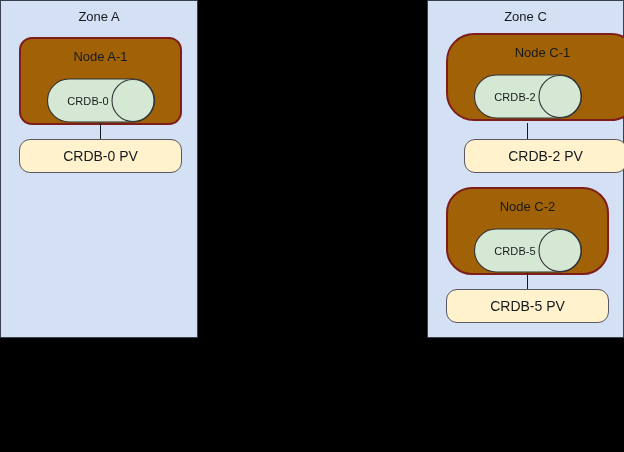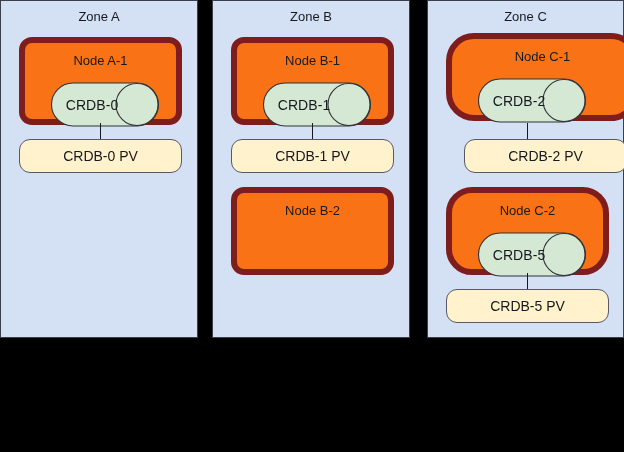--- a/index.html
+++ b/index.html
@@ -30,22 +30,22 @@
     right: 0;
     text-align: center;
     font-size: 13px;
     color: #16191d;
     line-height: 16px;
   }
 
   
   .node {
     position: absolute;
-    background: #f97316;
-    border: 6px solid #7f1d1d;
+    background: #a16207;
+    border: 2px solid #7f1d1d;
     border-radius: 13px;
     box-sizing: border-box;
   }
   .node-title {
     position: absolute;
     top: 10px;
     left: 0;
     right: 0;
     text-align: center;
     font-size: 13px;
@@ -79,21 +79,21 @@
   }
   .cyl-label {
     position: absolute;
     top: 0;
     left: 0;
     height: 100%;
     width: 76%;
     display: flex;
     align-items: center;
     justify-content: center;
-    font-size: 14px;
+    font-size: 11px;
     color: #16191d;
     letter-spacing: 0.1px;
   }
 
   
   .connector {
     position: absolute;
     width: 1px;
     background: #16191d;
   }
@@ -118,45 +118,20 @@
       </div>
     </div>
 
     <div class="connector" style="left:99px; top:122px; height:17px;"></div>
 
     <div class="pv" style="left:18px; top:138px; width:163px; height:34px;">
       <span class="pv-label">CRDB-0 PV</span>
     </div>
   </div>
 
-  <div class="zone" style="left:212px; top:0px; width:198px; height:338px;">
-    <div class="zone-title">Zone B</div>
-
-    <div class="node" style="left:18px; top:36px; width:163px; height:88px;">
-      <div class="node-title">Node B-1</div>
-
-      <div class="cyl" style="left:26px; top:39px; width:108px; height:45px;">
-        <svg width="108" height="45" viewBox="0 0 108 45">
-          <path d="M 22 1 L 86 1 A 21 21 0 0 1 86 44 L 22 44 A 21 21 0 0 1 22 1 Z" fill="#d5e8d4" stroke="#2f3136" stroke-width="1.1"></path>
-          <ellipse cx="86" cy="22.5" rx="21" ry="21" fill="#d5e8d4" stroke="#2f3136" stroke-width="1.1"></ellipse>
-        </svg>
-        <div class="cyl-label">CRDB-1</div>
-      </div>
-    </div>
-
-    <div class="connector" style="left:99px; top:122px; height:17px;"></div>
-
-    <div class="pv" style="left:18px; top:138px; width:163px; height:34px;">
-      <span class="pv-label">CRDB-1 PV</span>
-    </div>
-
-    <div class="node" style="left:18px; top:186px; width:163px; height:88px;">
-      <div class="node-title">Node B-2</div>
-    </div>
-  </div>
 
   <div class="zone" style="left:427px; top:0px; width:197px; height:338px;">
     <div class="zone-title">Zone C</div>
 
     <div class="node" style="left:18px; top:32px; width:193px; height:88px;border-radius:28px;">
       <div class="node-title">Node C-1</div>
 
       <div class="cyl" style="left:26px; top:39px; width:108px; height:45px;">
         <svg width="108" height="45" viewBox="0 0 108 45">
           <path d="M 22 1 L 86 1 A 21 21 0 0 1 86 44 L 22 44 A 21 21 0 0 1 22 1 Z" fill="#d5e8d4" stroke="#2f3136" stroke-width="1.1"></path>

